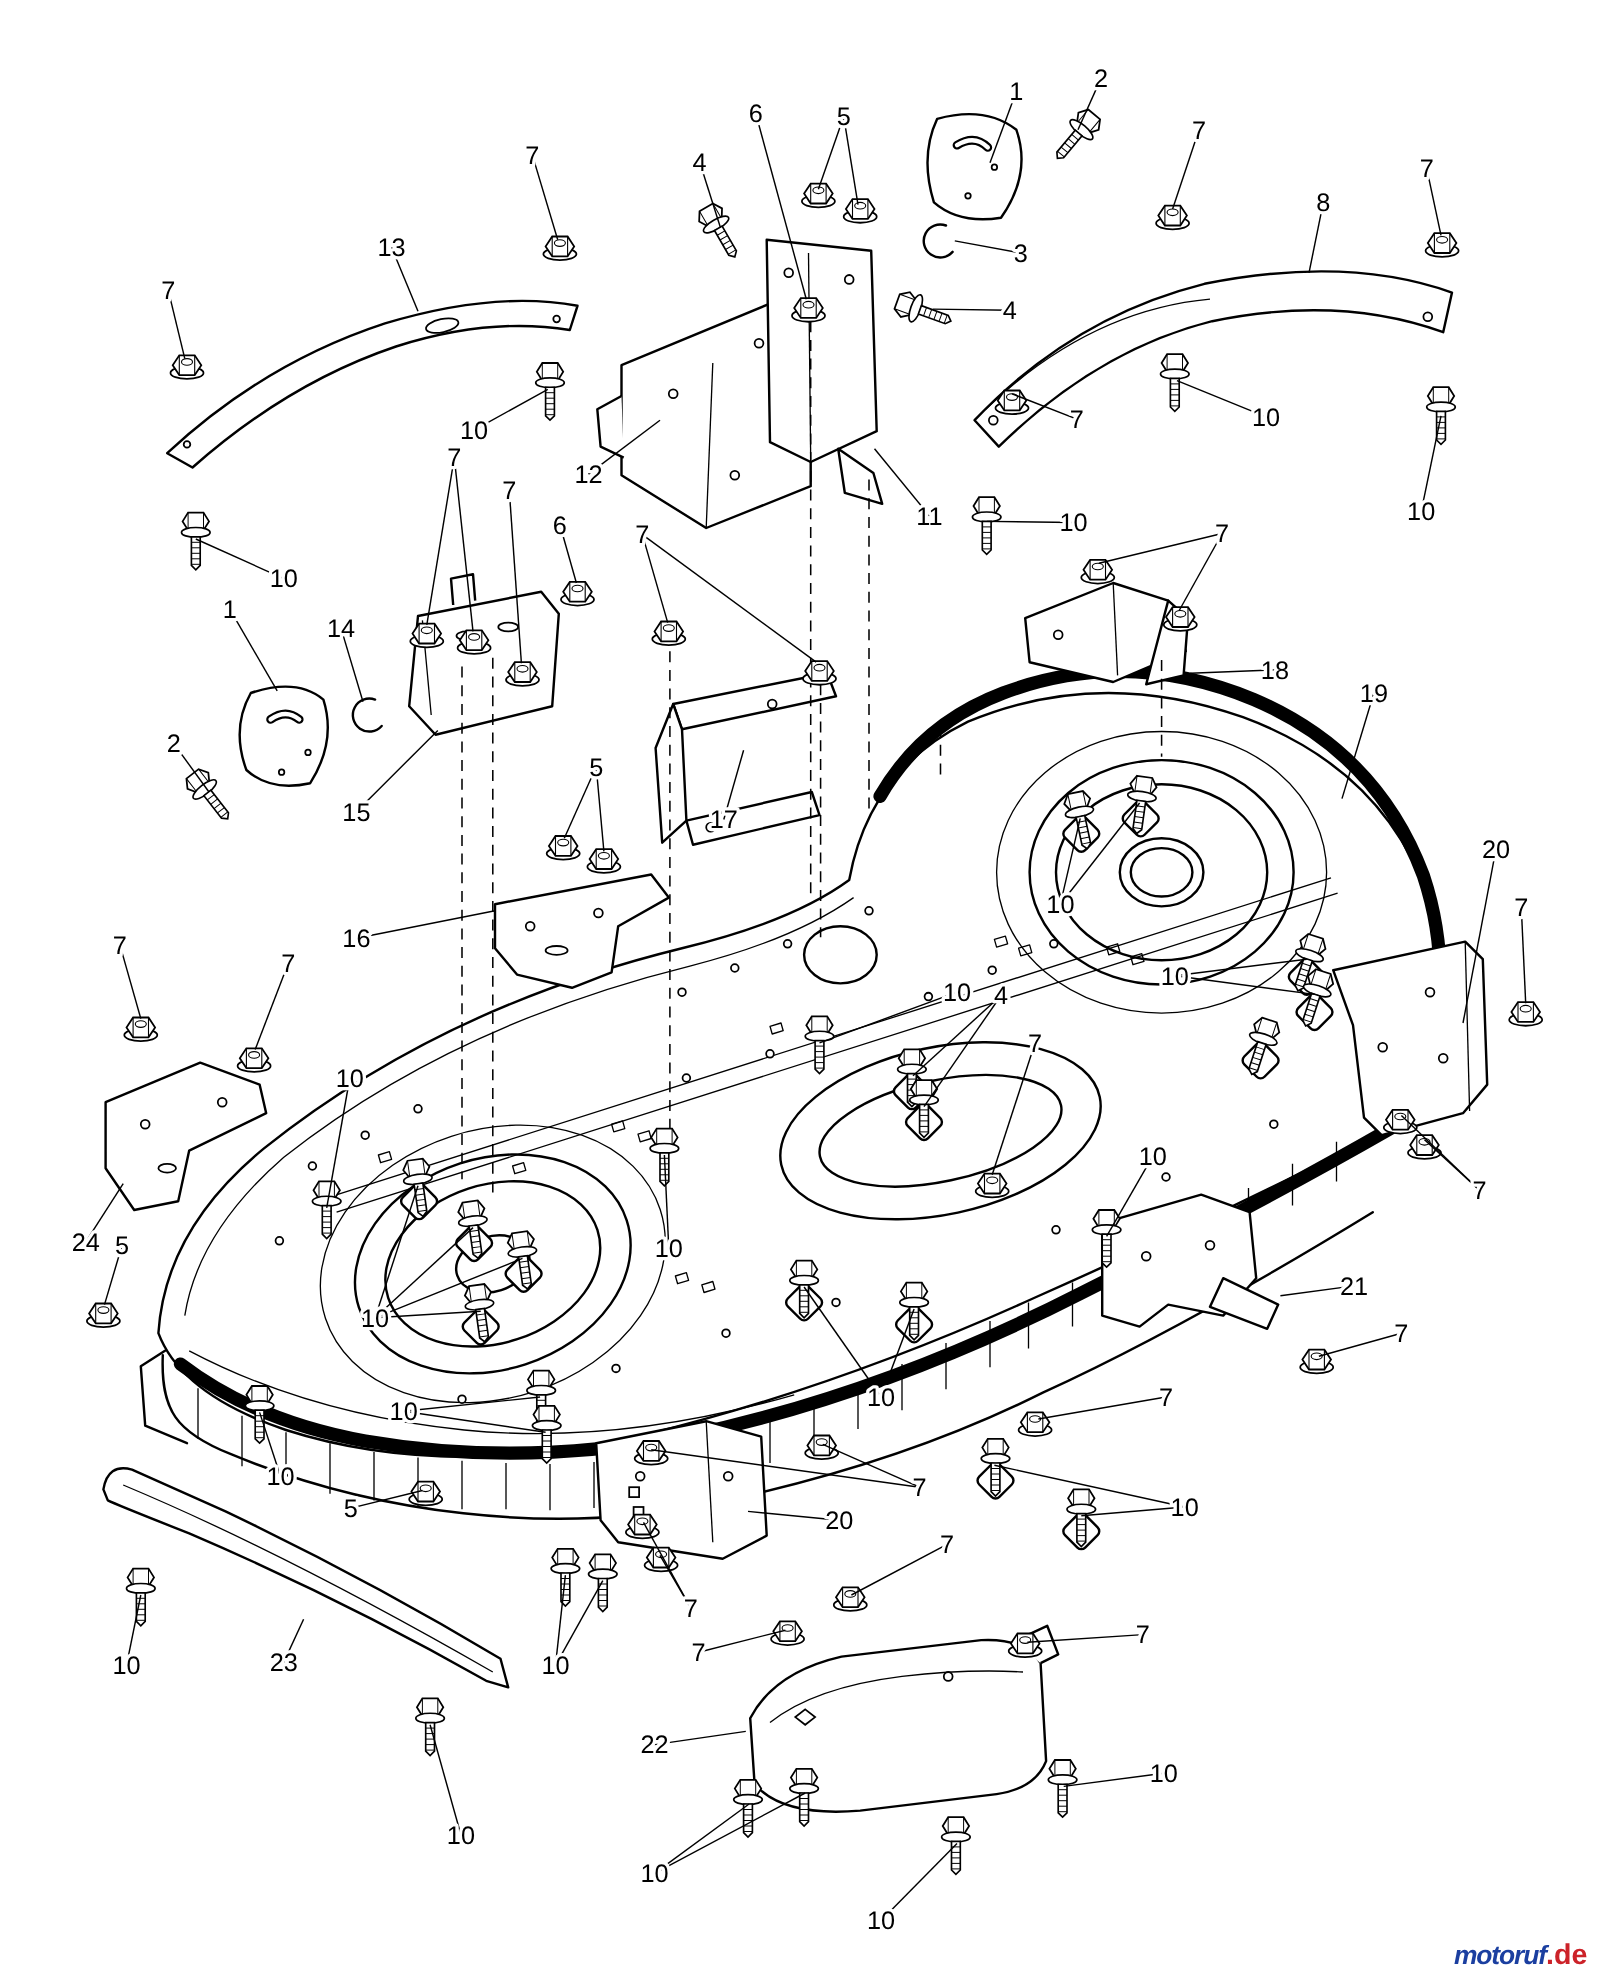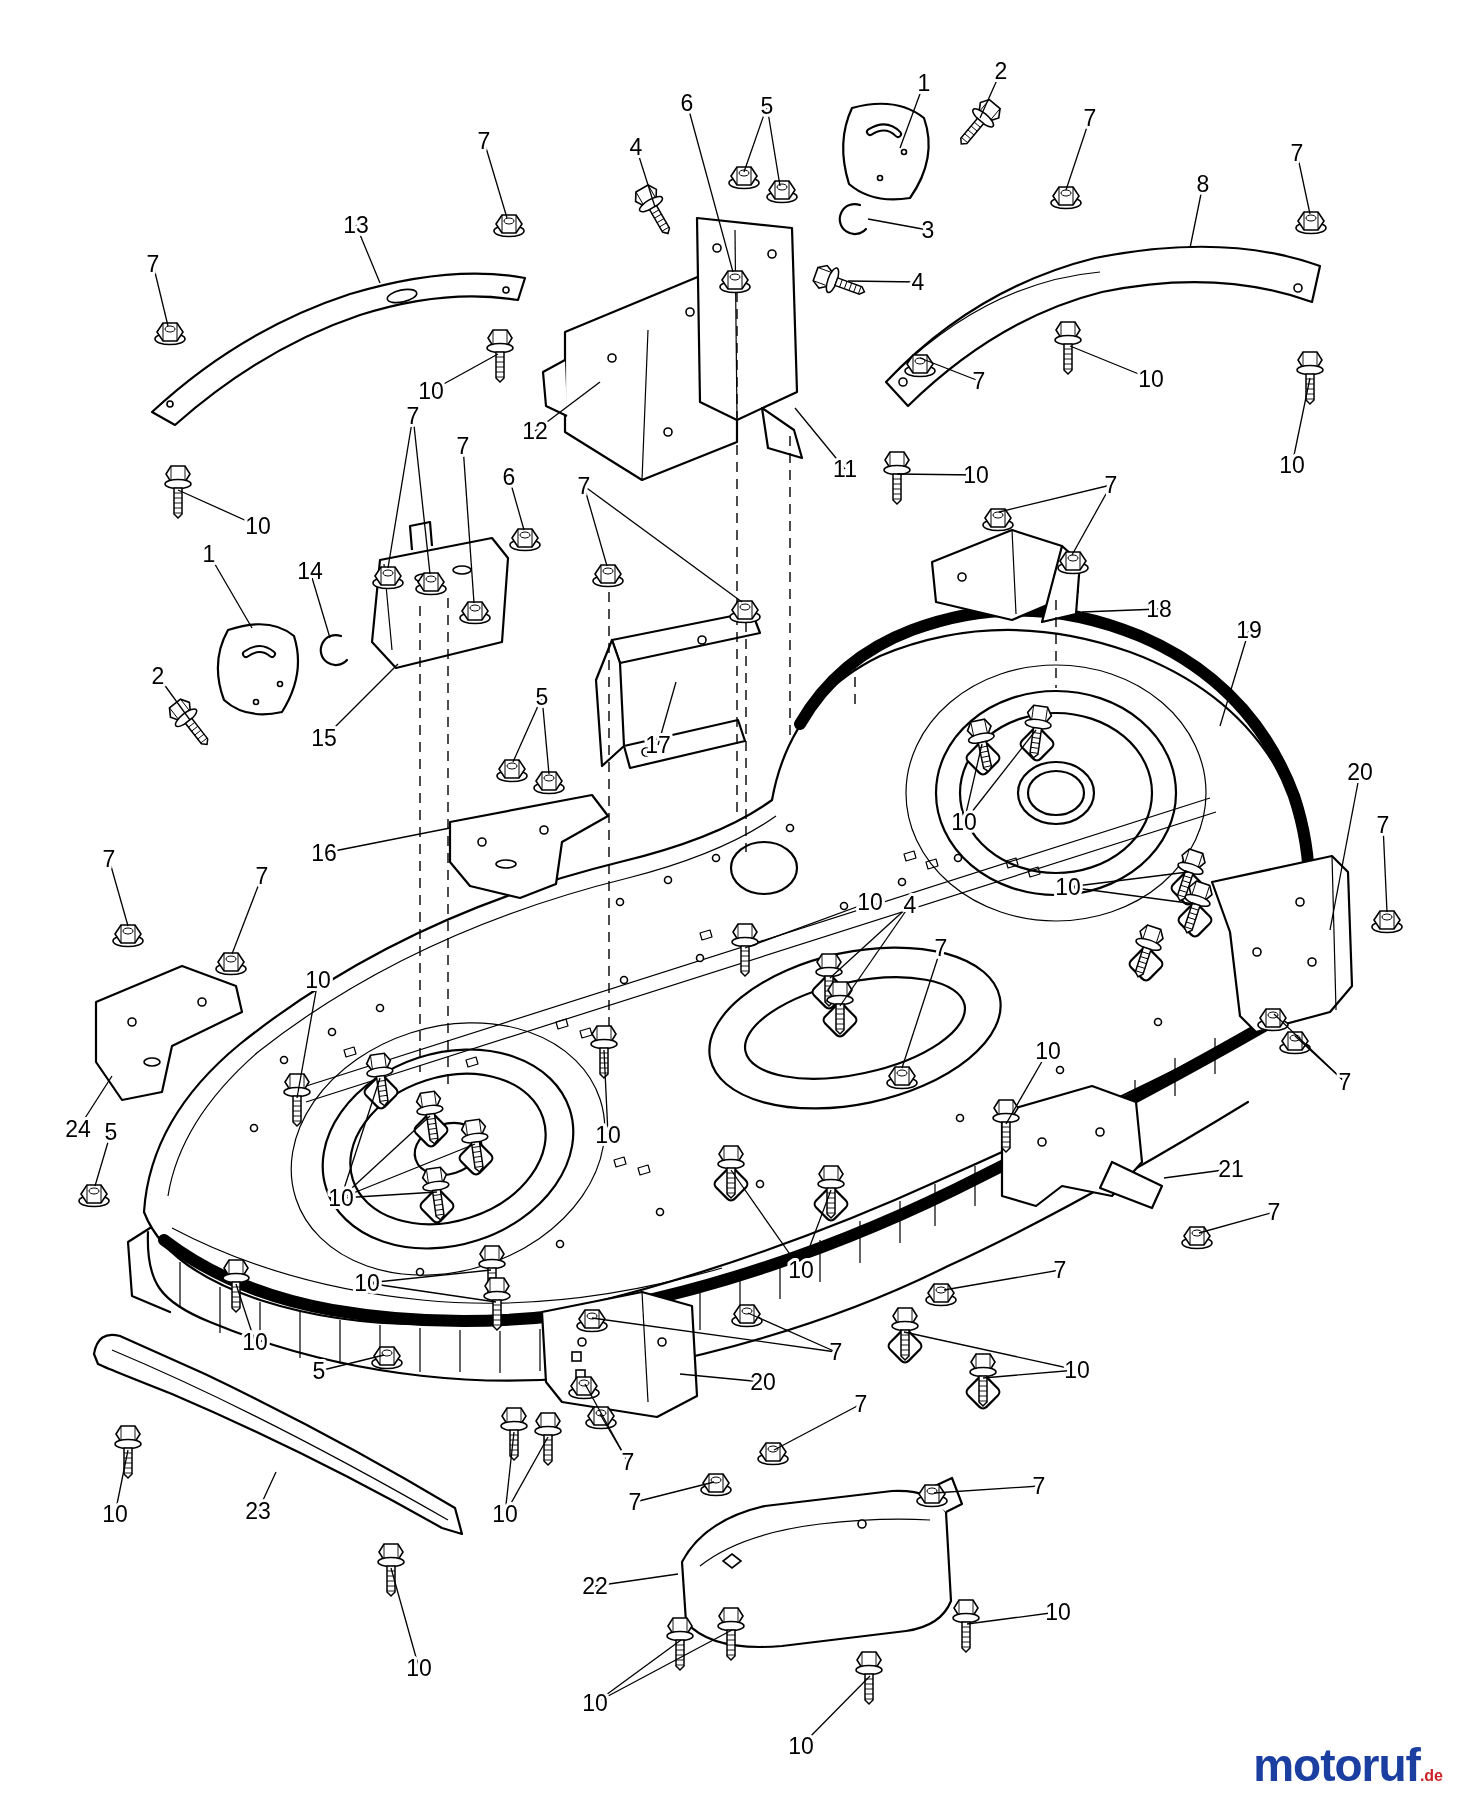--- a/index.html
+++ b/index.html
@@ -10,22 +10,22 @@
   .thin{fill:none;stroke:#000;stroke-width:1.2;stroke-linejoin:round;}
   .band{fill:none;stroke:#000;stroke-width:12;stroke-linecap:round;}
   .dash{fill:none;stroke:#000;stroke-width:1.4;stroke-dasharray:10 7;}
   .hole{fill:#ffffff;stroke:#000;stroke-width:1.6;}
   .slotA{stroke:#000;stroke-width:8;fill:none;stroke-linecap:round;}
   .slotB{stroke:#fff;stroke-width:4;fill:none;stroke-linecap:round;}
   .leader{stroke:#000;stroke-width:1.3;}
   .callout{font-family:"Liberation Sans",sans-serif;font-size:23px;fill:#000;text-anchor:middle;
            paint-order:stroke;stroke:#ffffff;stroke-width:6px;stroke-linejoin:round;}
   .logo{position:absolute;right:14px;bottom:8px;font-weight:bold;white-space:nowrap;}
-  .logo .name{font-size:46px;letter-spacing:-1px;}
-  .logo .tld{font-size:16px;}
+  .logo .name{font-size:24px;letter-spacing:-1px;font-style:italic;}
+  .logo .tld{font-size:26px;}
 </style>
 </head>
 <body>
 
 <div class="page">
   <svg id="diagram" width="1457" height="1800" viewBox="0 0 1457 1800" xmlns="http://www.w3.org/2000/svg">
     <defs>
       <g id="nut">
         <ellipse cx="0" cy="7" rx="15" ry="5.5" fill="#fff" stroke="#000" stroke-width="1.6"></ellipse>
         <path d="M-13 0 L-7 -9 L7 -9 L13 0 L7 9 L-7 9 Z" fill="#fff" stroke="#000" stroke-width="1.6"></path>

